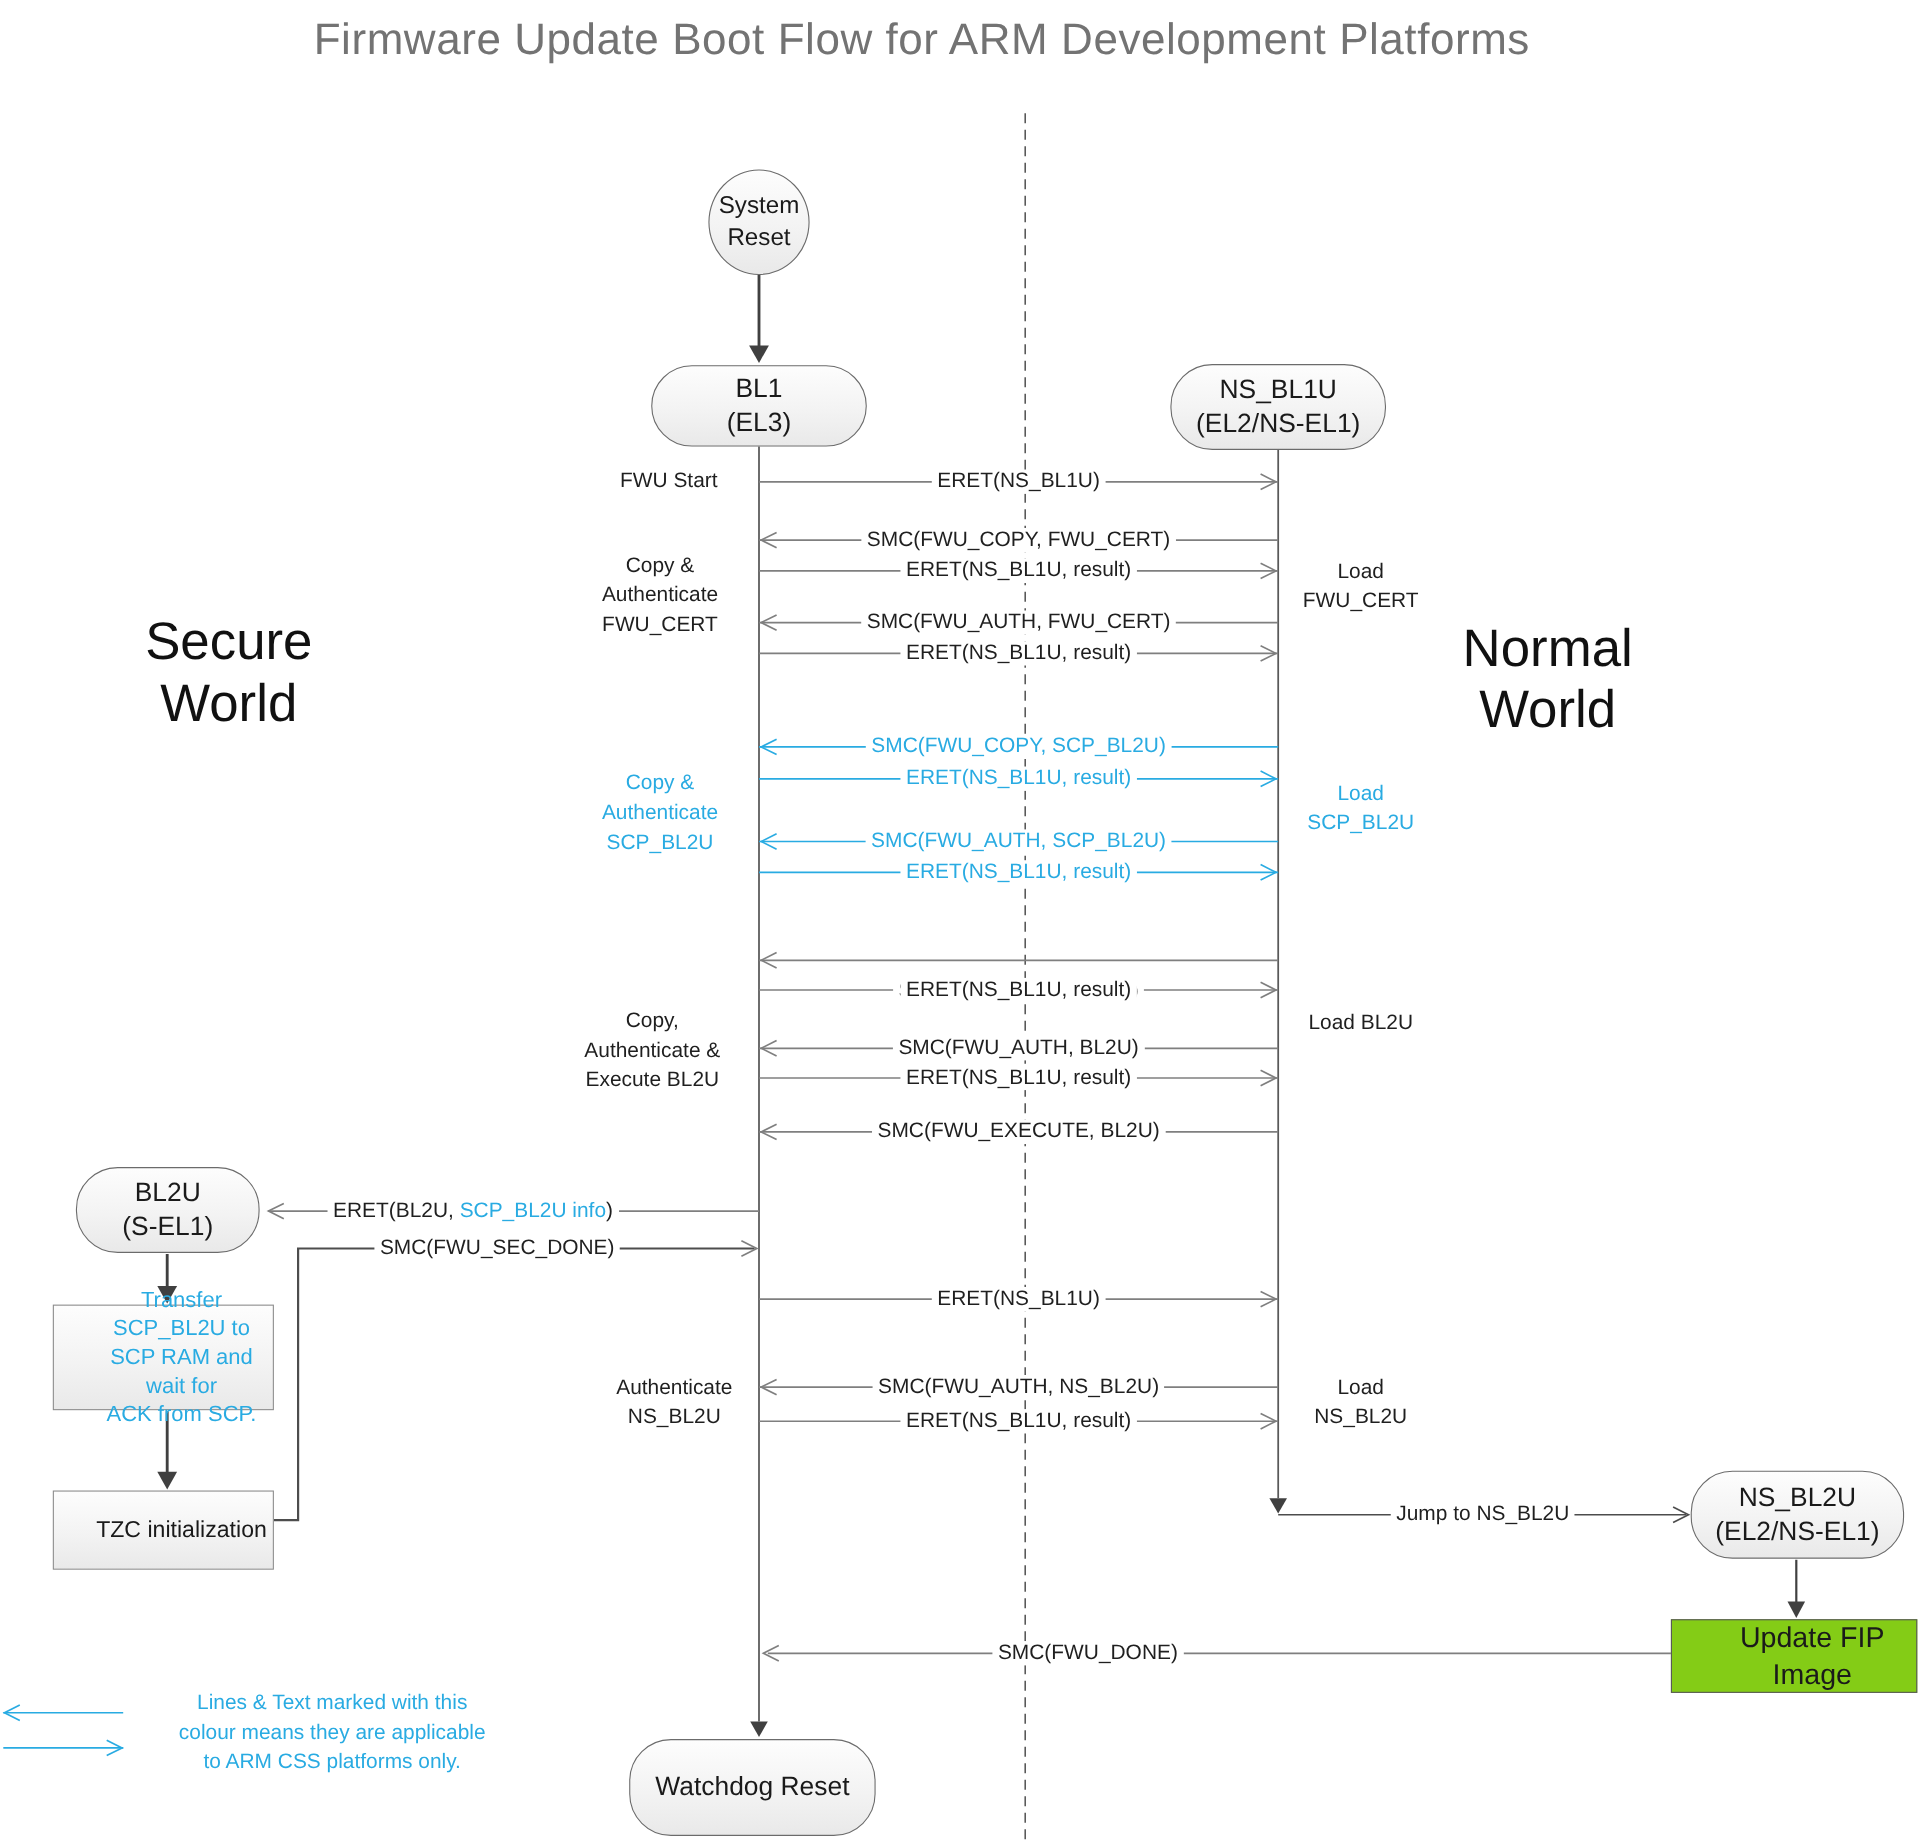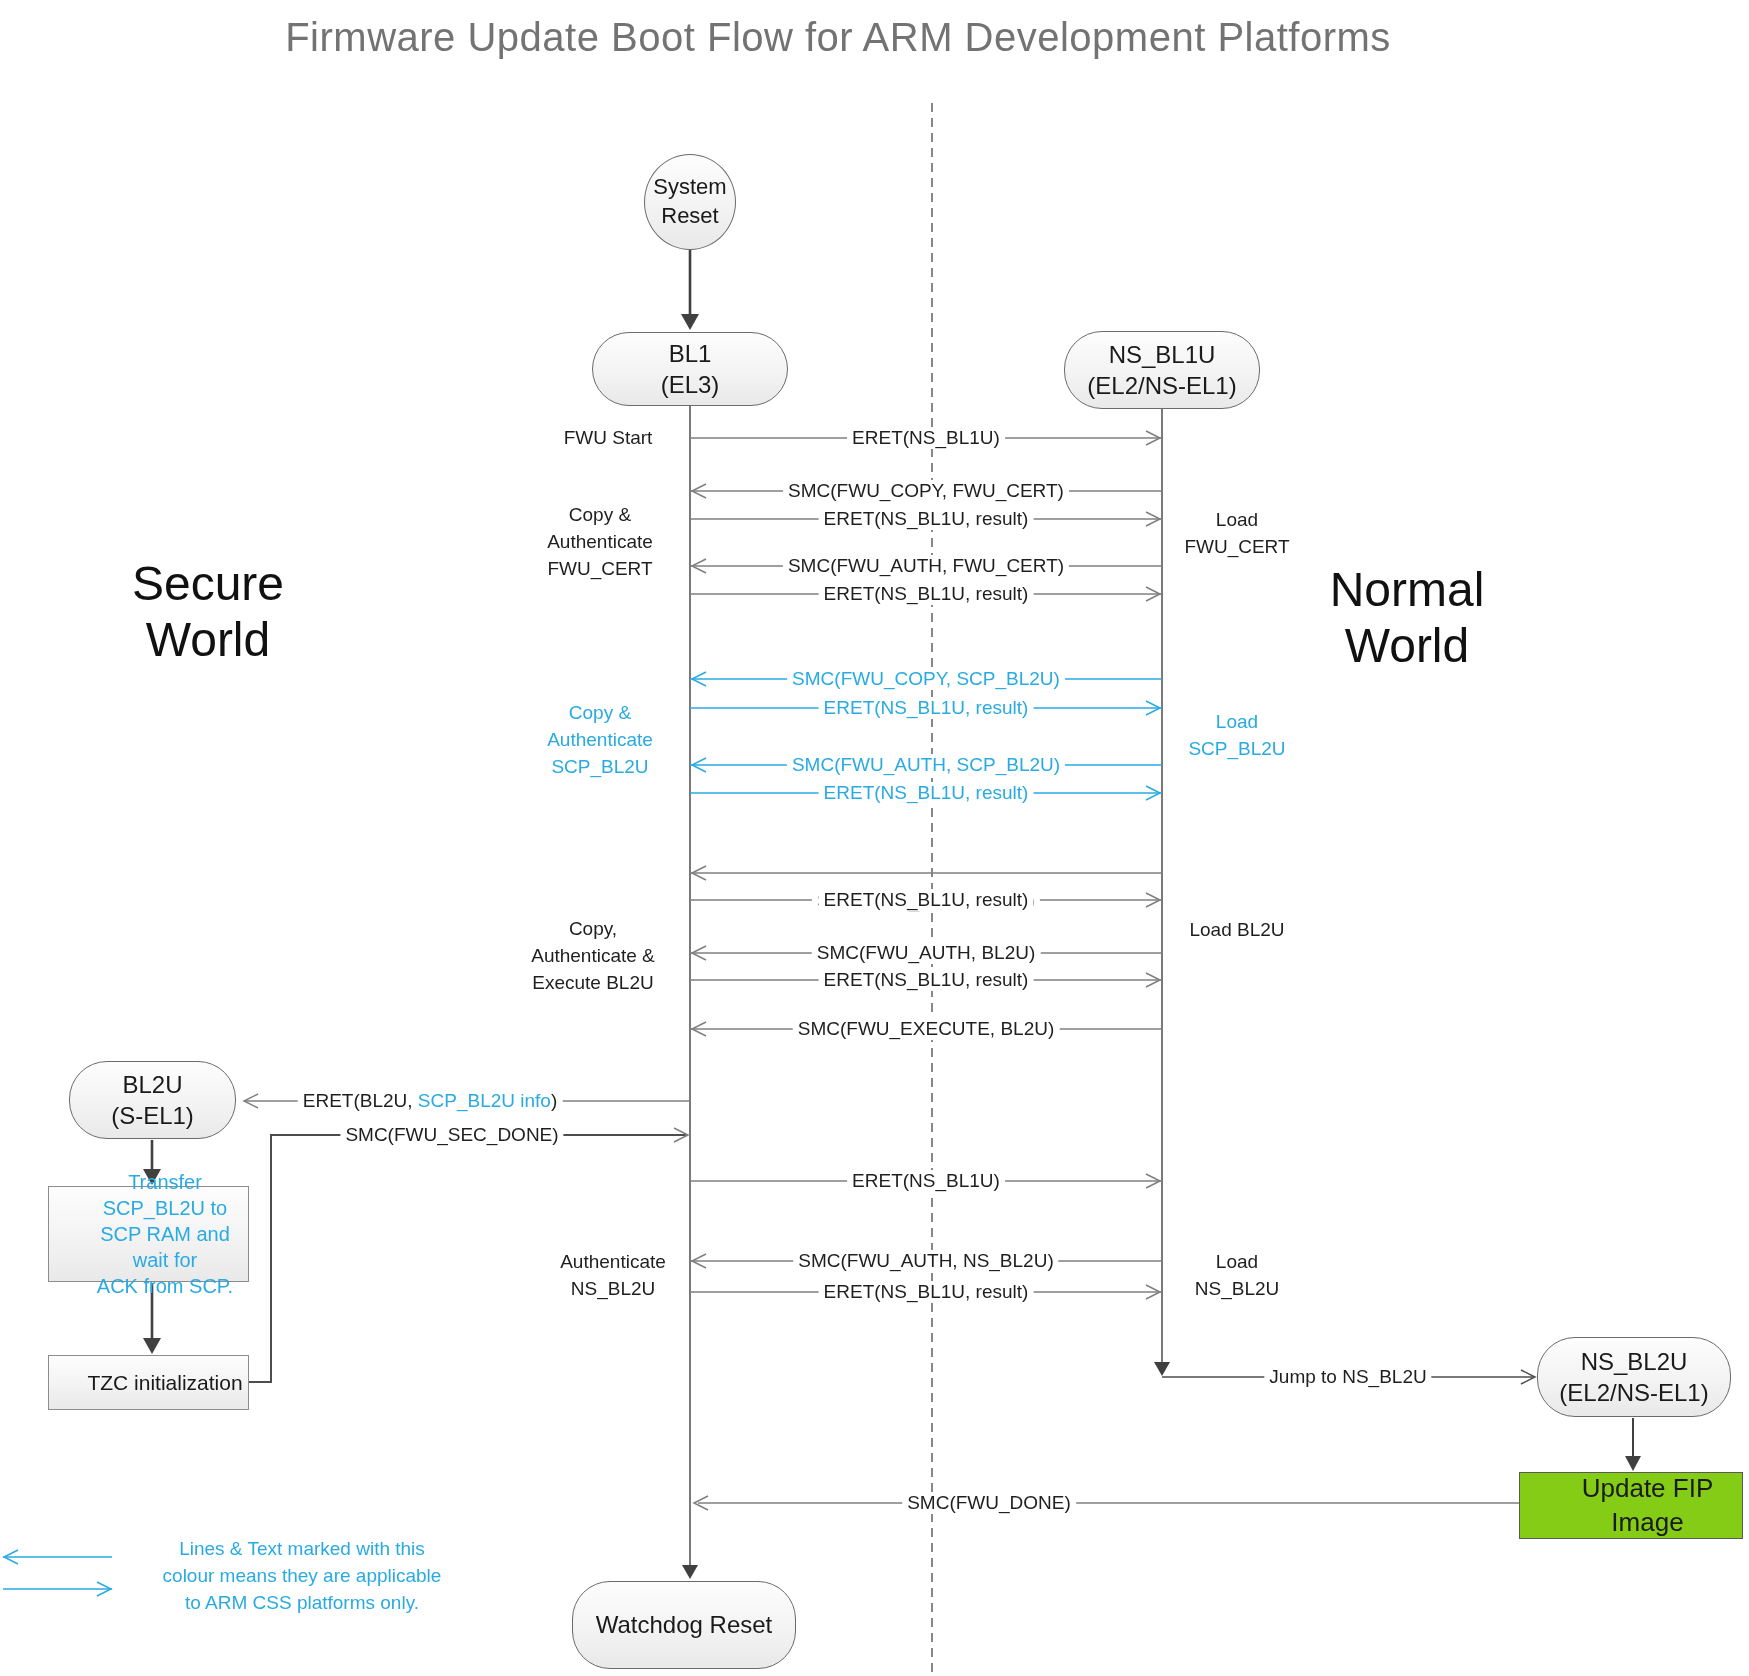--- a/index.html
+++ b/index.html
@@ -151,21 +151,21 @@
   <div class="node pill" style="left:572px;top:1581px;width:224px;height:88px;">
     <span>Watchdog Reset</span>
   </div>
 
   <div class="node rect blue" style="left:48px;top:1186px;width:201px;height:96px;font-size:20px;border-color:#8c8c8c;">
     <span>Transfer SCP_BL2U to</span>
     <span>SCP RAM and wait for</span>
     <span>ACK from SCP.</span>
   </div>
 
-  <div class="node rect" style="left:48px;top:1355px;width:201px;height:55px;font-size:21px;border-color:#8c8c8c;text-align:right;">
+  <div class="node rect" style="left:48px;top:1355px;width:201px;height:72px;font-size:21px;border-color:#8c8c8c;text-align:right;">
     <span>TZC initialization</span>
   </div>
 
   <div class="node rect" style="left:1519px;top:1472px;width:224px;height:67px;font-size:26px;border-color:#595959;background:#84cc16;">
     <span>Update FIP Image</span>
   </div>
 
   <div class="lbl onl" style="left:926px;top:438px;">ERET(NS_BL1U)</div>
   <div class="lbl onl" style="left:926px;top:491px;">SMC(FWU_COPY, FWU_CERT)</div>
   <div class="lbl onl" style="left:926px;top:519px;">ERET(NS_BL1U, result)</div>

